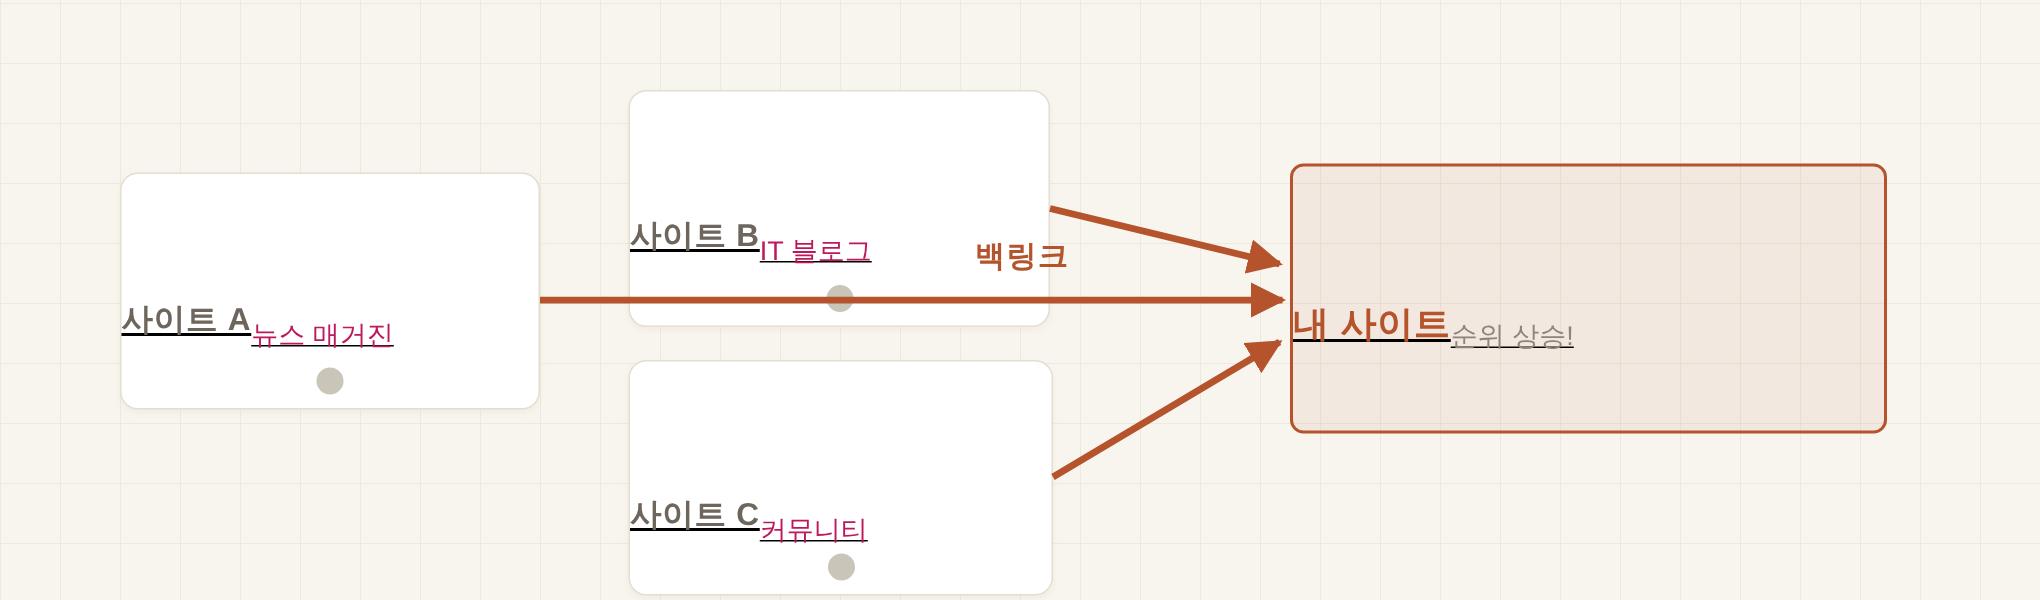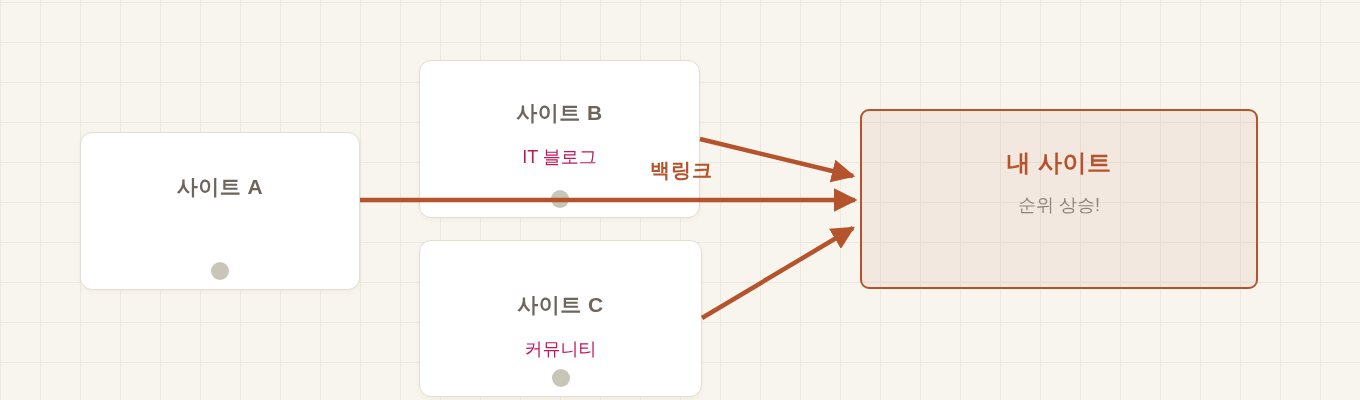--- a/index.html
+++ b/index.html
@@ -17,38 +17,39 @@
     font-family:"Liberation Sans","DejaVu Sans",sans-serif;
   }
   .node{
     position:absolute;
     box-sizing:border-box;
     background:#ffffff;
     border:1.5px solid #e3ded1;
     border-radius:12px;
     box-shadow:0 2px 4px rgba(150,130,100,0.07);
     display:flex;
-    flex-direction:column;
+    flex-direction:row;
     align-items:center;
     text-align:center;
+    text-decoration:underline;
   }
   .node-title{
     font-size:21px;
     font-weight:bold;
     color:#6e665c;
     line-height:28px;
     letter-spacing:0.5px;
   }
   .node-subtitle{
     font-size:18px;
     color:#be185d;
     line-height:24px;
     margin-top:18px;
   }
-  .node-a{left:80px;top:132px;width:280px;height:158px;padding-top:40px;}
+  .node-a{left:80px;top:115px;width:280px;height:158px;padding-top:40px;}
   .node-b{left:419px;top:60px;width:281px;height:158px;padding-top:38px;}
   .node-c{left:419px;top:240px;width:283px;height:157px;padding-top:50px;}
   .node-target{
     left:860px;top:109px;width:398px;height:180px;padding-top:36px;
     border:2.5px solid #b5532c;
     background:rgba(181,83,44,0.075);
     border-radius:9px;
     box-shadow:none;
   }
   .node-target .node-title{font-size:24px;color:#b5532c;line-height:32px;}
@@ -77,20 +78,21 @@
     white-space:nowrap;
   }
 </style>
 </head>
 <body>
 
 <div class="canvas">
 
   <div class="node node-a">
     <div class="node-title">사이트 A</div>
+    <div class="node-subtitle">뉴스 매거진</div>
     <div class="handle-dot"></div>
   </div>
 
   <div class="node node-b">
     <div class="node-title">사이트 B</div>
     <div class="node-subtitle">IT 블로그</div>
     <div class="handle-dot"></div>
   </div>
 
   <div class="node node-c">

